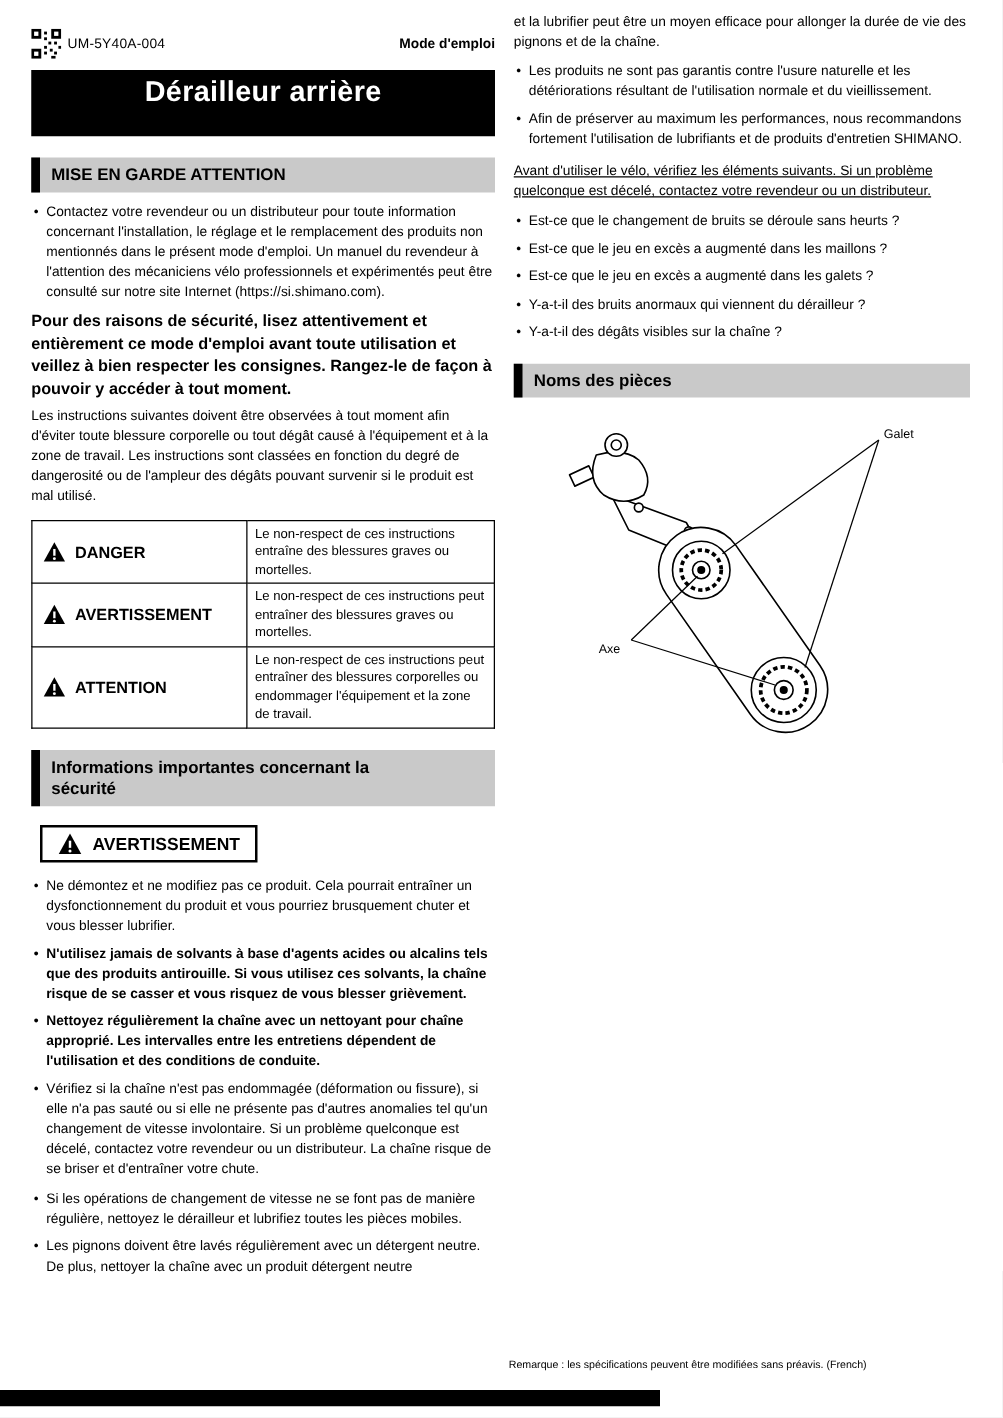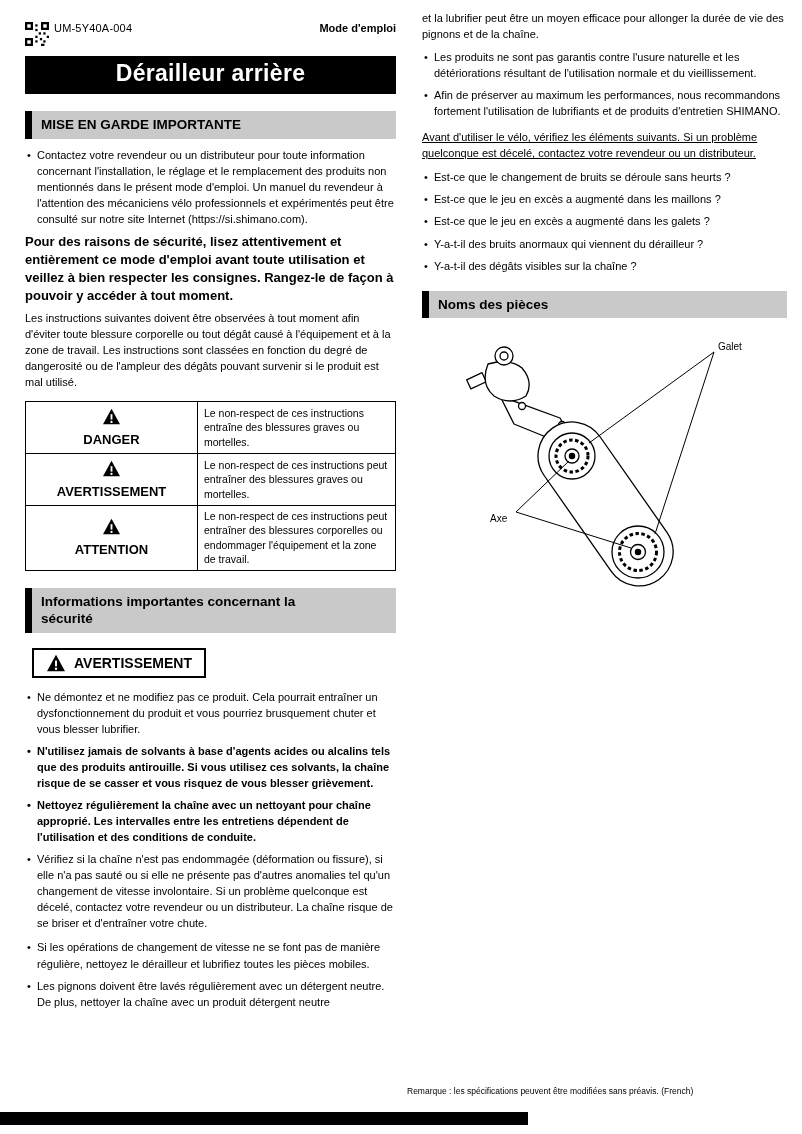--- a/index.html
+++ b/index.html
@@ -1,45 +1,45 @@
 <!DOCTYPE html>
 <html><head>
 <meta charset="utf-8">
 <style>
   * { margin:0; padding:0; box-sizing:border-box; }
   html,body { background:#e9e9e9; }
   body { font-family:"Liberation Sans", sans-serif; color:#000; }
   .page { position:relative; width:802px; height:1134px; background:#fff; margin:0 auto; overflow:hidden; }
 
   .col-left  { position:absolute; left:25px;  top:22px; width:371px; }
-  .col-right { position:absolute; left:422px; top:10px; width:365px; }
-
-  .hdr-row { display:flex; height:26px; }
+  .col-right { position:absolute; left:411px; top:10px; width:365px; }
+
+  .hdr-row { display:flex; align-items:center; height:26px; }
   .qr { width:24px; height:24px; flex:0 0 auto; }
   .doc-code { font-size:11px; margin-left:5px; letter-spacing:.2px; }
   .doc-type { margin-left:auto; font-size:11px; font-weight:bold; font-weight:600; }
 
-  .title-banner { background:#000; color:#fff; font-size:23px; font-weight:bold; text-align:center; padding:4px 0 7px; margin-top:8px; letter-spacing:.3px; }
+  .title-banner { background:#000; color:#fff; font-size:23px; font-weight:bold; text-align:center; padding:4px 0 22px; margin-top:8px; letter-spacing:.3px; }
 
   .sec-h { background:#c9c9c9; border-left:7px solid #000; font-weight:bold; font-size:13.5px; padding:5px 8px 5px 9px; margin-top:17px; line-height:1.3; }
   .sec-h .wrap-narrow { display:inline-block; max-width:300px; }
 
   p, li { font-size:11px; line-height:1.46; }
   ul.b { list-style:none; margin-top:8px; }
   ul.b li { position:relative; padding-left:12px; margin-bottom:6px; }
   ul.b li::before { content:"•"; position:absolute; left:2px; top:0; }
   .bold { font-weight:bold; }
 
   .notice { font-size:13px; font-weight:bold; line-height:1.38; margin-top:4px; }
   .intro  { margin-top:5px; }
 
   table.sev { border-collapse:collapse; margin-top:11px; width:100%; }
   table.sev td { border:1px solid #000; vertical-align:middle; }
   td.sev-label { width:172px; padding:6px 8px; }
-  .sev-label-inner { display:flex; align-items:center; gap:7px; font-weight:bold; font-size:13px;flex-direction:column; }
+  .sev-label-inner { display:flex; align-items:center; gap:7px; font-weight:bold; font-size:13px; }
   td.sev-text { padding:3px 6px; font-size:10.5px; line-height:1.38; }
 
   .warn-ic { display:inline-flex; flex:0 0 auto; }
   .warn-box { display:inline-flex; align-items:center; gap:8px; border:2.5px solid #000; padding:4px 12px; margin:15px 0 0 7px; font-weight:bold; font-size:14px; }
 
   .diagram { margin-top:8px; }
   .diagram svg text { font-size:10px; fill:#000; }
 
   .footer-note { position:absolute; left:407px; top:1086px; font-size:8.5px; }
   .footer-bar  { position:absolute; left:0; top:1112px; width:528px; height:13px; background:#000; }
@@ -74,21 +74,21 @@
               <rect x="19" y="12" width="2" height="2"></rect>
           </g>
         </svg>
       </span>
       <span class="doc-code">UM-5Y40A-004</span>
       <span class="doc-type">Mode d'emploi</span>
     </div>
 
     <div class="title-banner">Dérailleur arrière</div>
 
-    <div class="sec-h">MISE EN GARDE IMPORTANTE</div>
+    <div class="sec-h">MISE EN GARDE ATTENTION</div>
 
     <ul class="b">
       <li>Contactez votre revendeur ou un distributeur pour toute information concernant l'installation, le réglage et le remplacement des produits non mentionnés dans le présent mode d'emploi. Un manuel du revendeur à l'attention des mécaniciens vélo professionnels et expérimentés peut être consulté sur notre site Internet (https://si.shimano.com).</li>
     </ul>
 
     <p class="notice">Pour des raisons de sécurité, lisez attentivement et entièrement ce mode d'emploi avant toute utilisation et veillez à bien respecter les consignes. Rangez-le de façon à pouvoir y accéder à tout moment.</p>
     <p class="intro">Les instructions suivantes doivent être observées à tout moment afin d'éviter toute blessure corporelle ou tout dégât causé à l'équipement et à la zone de travail. Les instructions sont classées en fonction du degré de dangerosité ou de l'ampleur des dégâts pouvant survenir si le produit est mal utilisé.</p>
 
     <table class="sev">
       <tbody>

